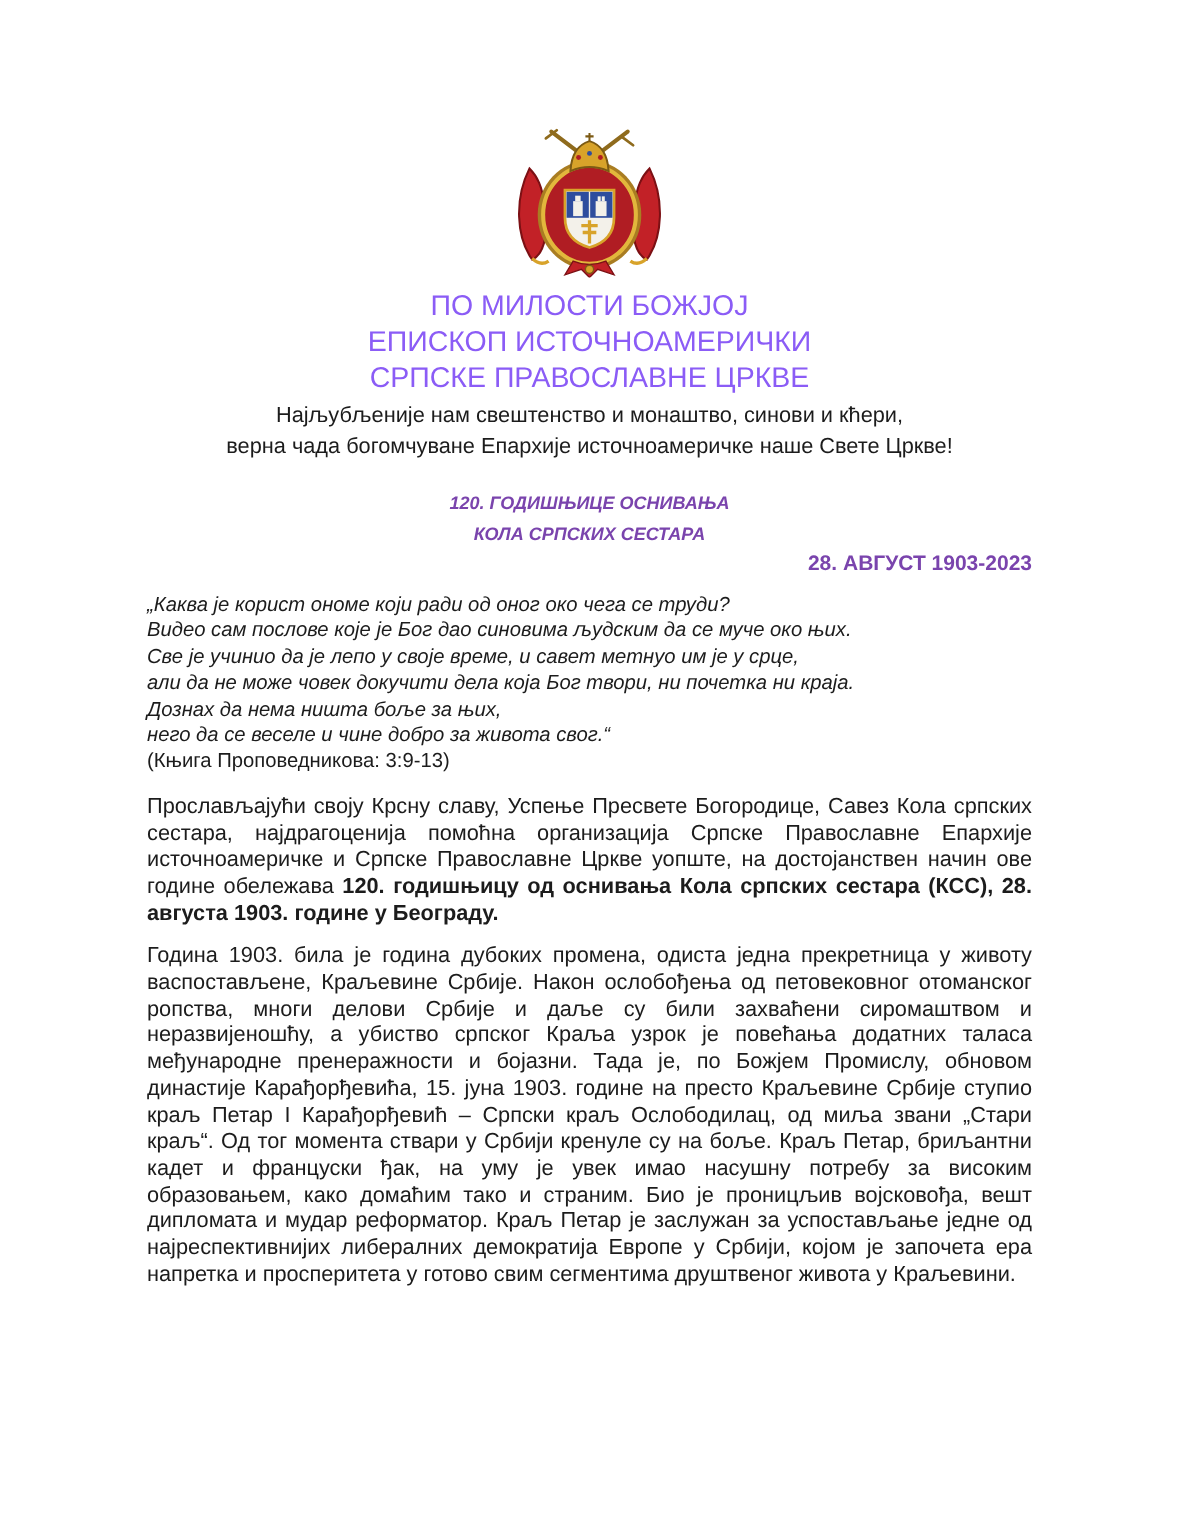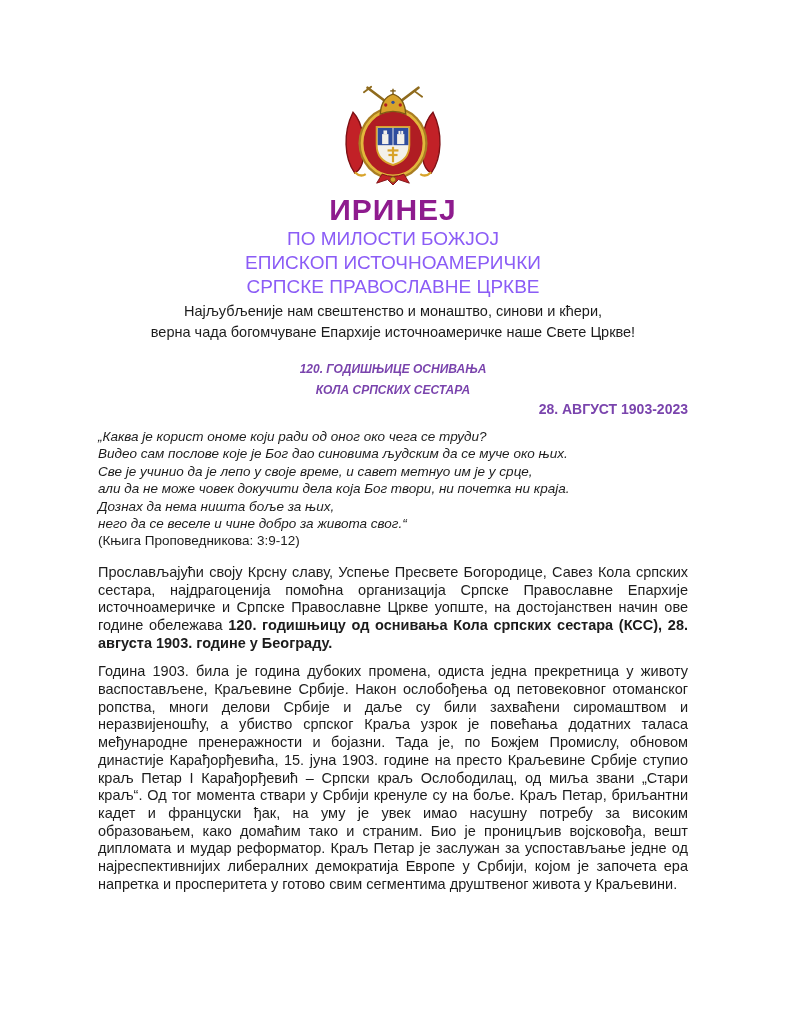--- a/index.html
+++ b/index.html
@@ -117,21 +117,20 @@
         <line x1="60" y1="68" x2="60" y2="85"></line>
         <line x1="54" y1="72" x2="66" y2="72"></line>
         <line x1="55" y1="77" x2="65" y2="77"></line>
       </g>
 
       <path d="M48,98 L42,108 L54,104 L60,110 L66,104 L78,108 L72,98 Q60,103 48,98 Z" fill="#c22127" stroke="#7c1014" stroke-width="1"></path>
       <circle cx="60" cy="104" r="3" fill="#d8a32a" stroke="#7c5a14" stroke-width="1"></circle>
     </svg>
   </div>
 
-  <h1 class="doc-title">ИРИНЕЈ</h1>
 
   <div class="subtitle">
     <div>ПО МИЛОСТИ БОЖЈОЈ</div>
     <div>ЕПИСКОП ИСТОЧНОАМЕРИЧКИ</div>
     <div>СРПСКЕ ПРАВОСЛАВНЕ ЦРКВЕ</div>
   </div>
 
   <div class="salutation">
     <div>Најљубљеније нам свештенство и монаштво, синови и кћери,</div>
     <div>верна чада богомчуване Епархије источноамеричке наше Свете Цркве!</div>
@@ -144,20 +143,20 @@
     <div class="ann-date">28. АВГУСТ 1903-2023</div>
   </div>
 
   <div class="quote">
     <div>„Каква је корист ономе који ради од оног око чега се труди?</div>
     <div>Видео сам послове које је Бог дао синовима људским да се муче око њих.</div>
     <div>Све је учинио да је лепо у своје време, и савет метнуо им је у срце,</div>
     <div>али да не може човек докучити дела која Бог твори, ни почетка ни краја.</div>
     <div>Дознах да нема ништа боље за њих,</div>
     <div>него да се веселе и чине добро за живота свог.“</div>
-    <div class="qref">(Књига Проповедникова: 3:9-12)</div>
+    <div class="qref">(Књига Проповедникова: 3:9-13)</div>
   </div>
 
   <p class="body-par"><span>Прослављајући своју Крсну славу, Успење Пресвете Богородице, Савез Кола српских сестара, најдрагоценија помоћна организација Српске Православне Епархије источноамеричке и Српске Православне Цркве уопште, на достојанствен начин ове године обележава </span><strong>120. годишњицу од оснивања Кола српских сестара (КСС), 28. августа 1903. године у Београду.</strong></p>
 
   <p class="body-par"><span>Година 1903. била је година дубоких промена, одиста једна прекретница у животу васпостављене, Краљевине Србије. Након ослобођења од петовековног отоманског ропства, многи делови Србије и даље су били захваћени сиромаштвом и неразвијеношћу, а убиство српског Краља узрок је повећања додатних таласа међународне пренеражности и бојазни. Тада је, по Божјем Промислу, обновом династије Карађорђевића, 15. јуна 1903. године на престо Краљевине Србије ступио краљ Петар I Карађорђевић – Српски краљ Ослободилац, од миља звани „Стари краљ“. Од тог момента ствари у Србији кренуле су на боље. Краљ Петар, бриљантни кадет и француски ђак, на уму је увек имао насушну потребу за високим образовањем, како домаћим тако и страним. Био је проницљив војсковођа, вешт дипломата и мудар реформатор. Краљ Петар је заслужан за успостављање једне од најреспективнијих либералних демократија Европе у Србији, којом је започета ера напретка и просперитета у готово свим сегментима друштвеног живота у Краљевини.</span></p>
 
 </div>
 
 </body></html>

